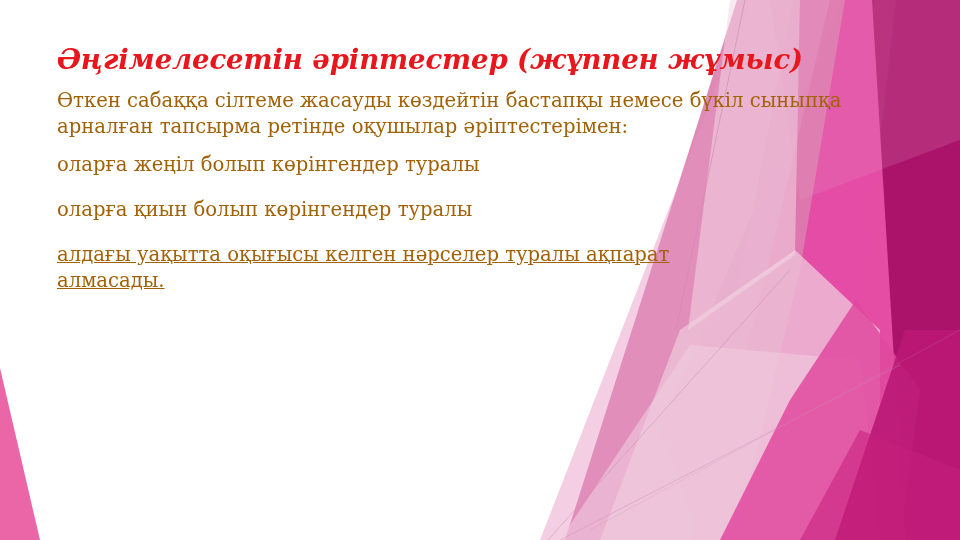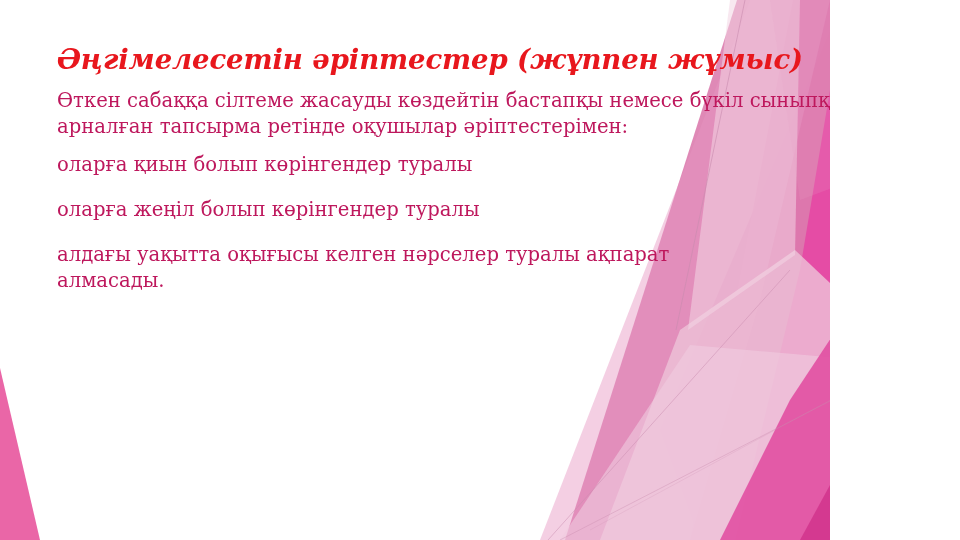--- a/index.html
+++ b/index.html
@@ -3,21 +3,21 @@
 <meta charset="utf-8">
 <title>Slide</title>
 <style>
   html, body {
     margin: 0;
     padding: 0;
     background: #ffffff;
   }
   #slide {
     position: relative;
-    width: 830px;
+    width: 960px;
     height: 540px;
     background: #ffffff;
     overflow: hidden;
     font-family: "DejaVu Serif", "Liberation Serif", serif;
   }
 
   
   #bg-decoration {
     position: absolute;
     inset: 0;
@@ -40,39 +40,40 @@
     font-weight: bold;
     font-style: italic;
     font-size: 27.5px;
     line-height: 1.15;
     letter-spacing: -0.1px;
     margin: 0 0 12px 0;
     white-space: nowrap;
   }
 
   .body-block {
-    color: #be185d;
+    color: #a16207;
     font-family: "DejaVu Serif", "Liberation Serif", serif;
     font-size: 19.6px;
     line-height: 1.33;
     margin: 0;
   }
 
   .body-para {
     margin: 0 0 12px 0;
     max-width: 790px;
   }
 
   .body-line {
     margin: 0 0 19px 0;
   }
 
   .body-para-last {
     margin: 0;
     max-width: 720px;
+    text-decoration: underline;
   }
 </style>
 </head>
 <body>
 
 <div id="slide">
 
   <svg id="bg-decoration" viewBox="0 0 960 540" preserveAspectRatio="none" xmlns="http://www.w3.org/2000/svg">
 
     <polygon points="0,368 0,540 40,540" fill="#E8599F" opacity="0.92"></polygon>
@@ -107,21 +108,21 @@
     <line x1="590" y1="530" x2="960" y2="330" stroke="#C98BAE" stroke-width="0.6" opacity="0.35"></line>
   </svg>
 
   <div id="content">
 
     <h1 id="slide-title">Әңгімелесетін әріптестер (жұппен жұмыс)</h1>
 
     <p class="body-block body-para">Өткен сабаққа сілтеме жасауды көздейтін бастапқы немесе бүкіл сыныпқа арналған тапсырма ретінде оқушылар әріптестерімен:</p>
 
 
+    <p class="body-block body-line">оларға жеңіл болып көрінгендер туралы</p>
+
     <p class="body-block body-line">оларға қиын болып көрінгендер туралы</p>
-
-    <p class="body-block body-line">оларға жеңіл болып көрінгендер туралы</p>
 
     <p class="body-block body-para-last">алдағы уақытта оқығысы келген нәрселер туралы ақпарат алмасады.</p>
 
   </div>
 
 </div>
 
 </body></html>

